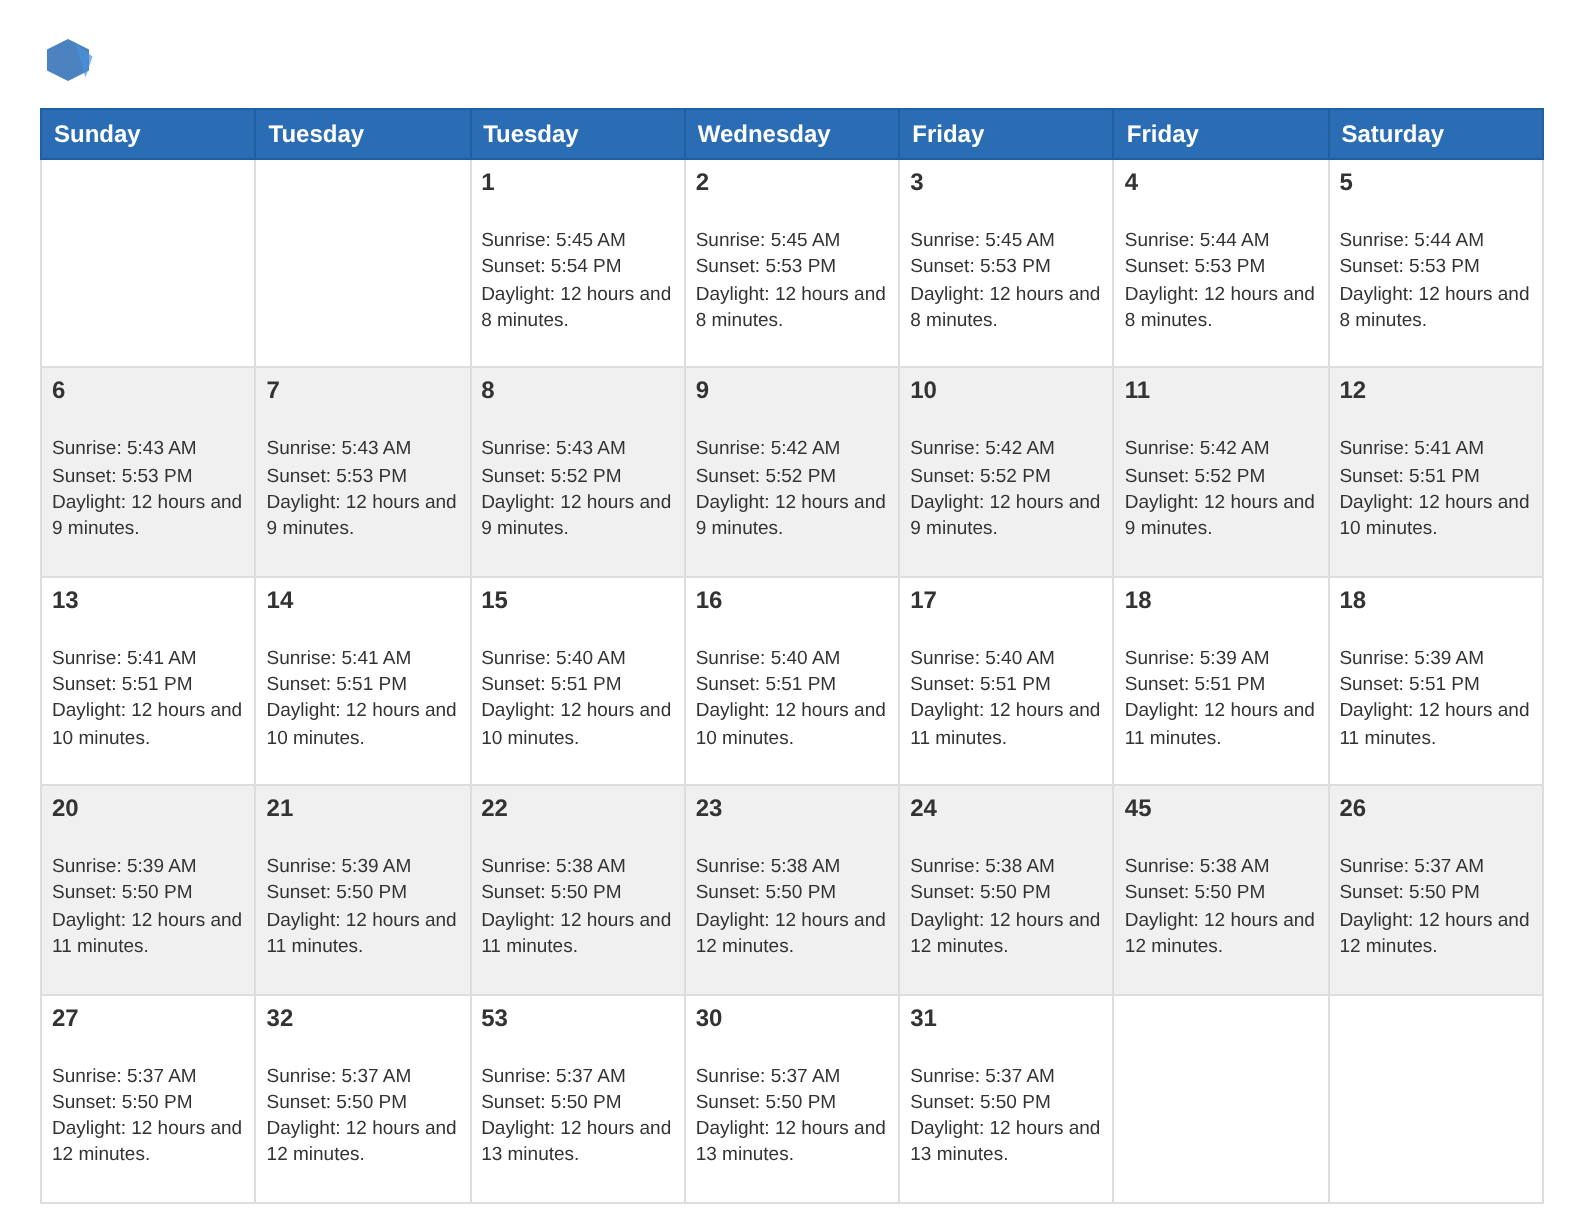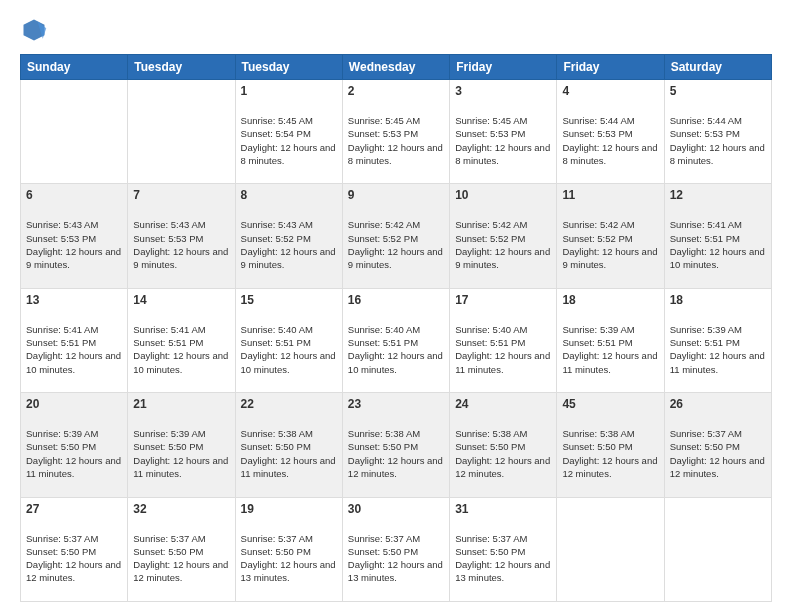--- a/index.html
+++ b/index.html
@@ -247,21 +247,21 @@
         <tr>
           <td>
             <span class="day-num">27</span>
             <div class="cell-content">Sunrise: 5:37 AM<br>Sunset: 5:50 PM<br>Daylight: 12 hours and 12 minutes.</div>
           </td>
           <td>
             <span class="day-num">32</span>
             <div class="cell-content">Sunrise: 5:37 AM<br>Sunset: 5:50 PM<br>Daylight: 12 hours and 12 minutes.</div>
           </td>
           <td>
-            <span class="day-num">19</span>
+            <span class="day-num">53</span>
             <div class="cell-content">Sunrise: 5:37 AM<br>Sunset: 5:50 PM<br>Daylight: 12 hours and 13 minutes.</div>
           </td>
           <td>
             <span class="day-num">30</span>
             <div class="cell-content">Sunrise: 5:37 AM<br>Sunset: 5:50 PM<br>Daylight: 12 hours and 13 minutes.</div>
           </td>
           <td>
             <span class="day-num">31</span>
             <div class="cell-content">Sunrise: 5:37 AM<br>Sunset: 5:50 PM<br>Daylight: 12 hours and 13 minutes.</div>
           </td>

